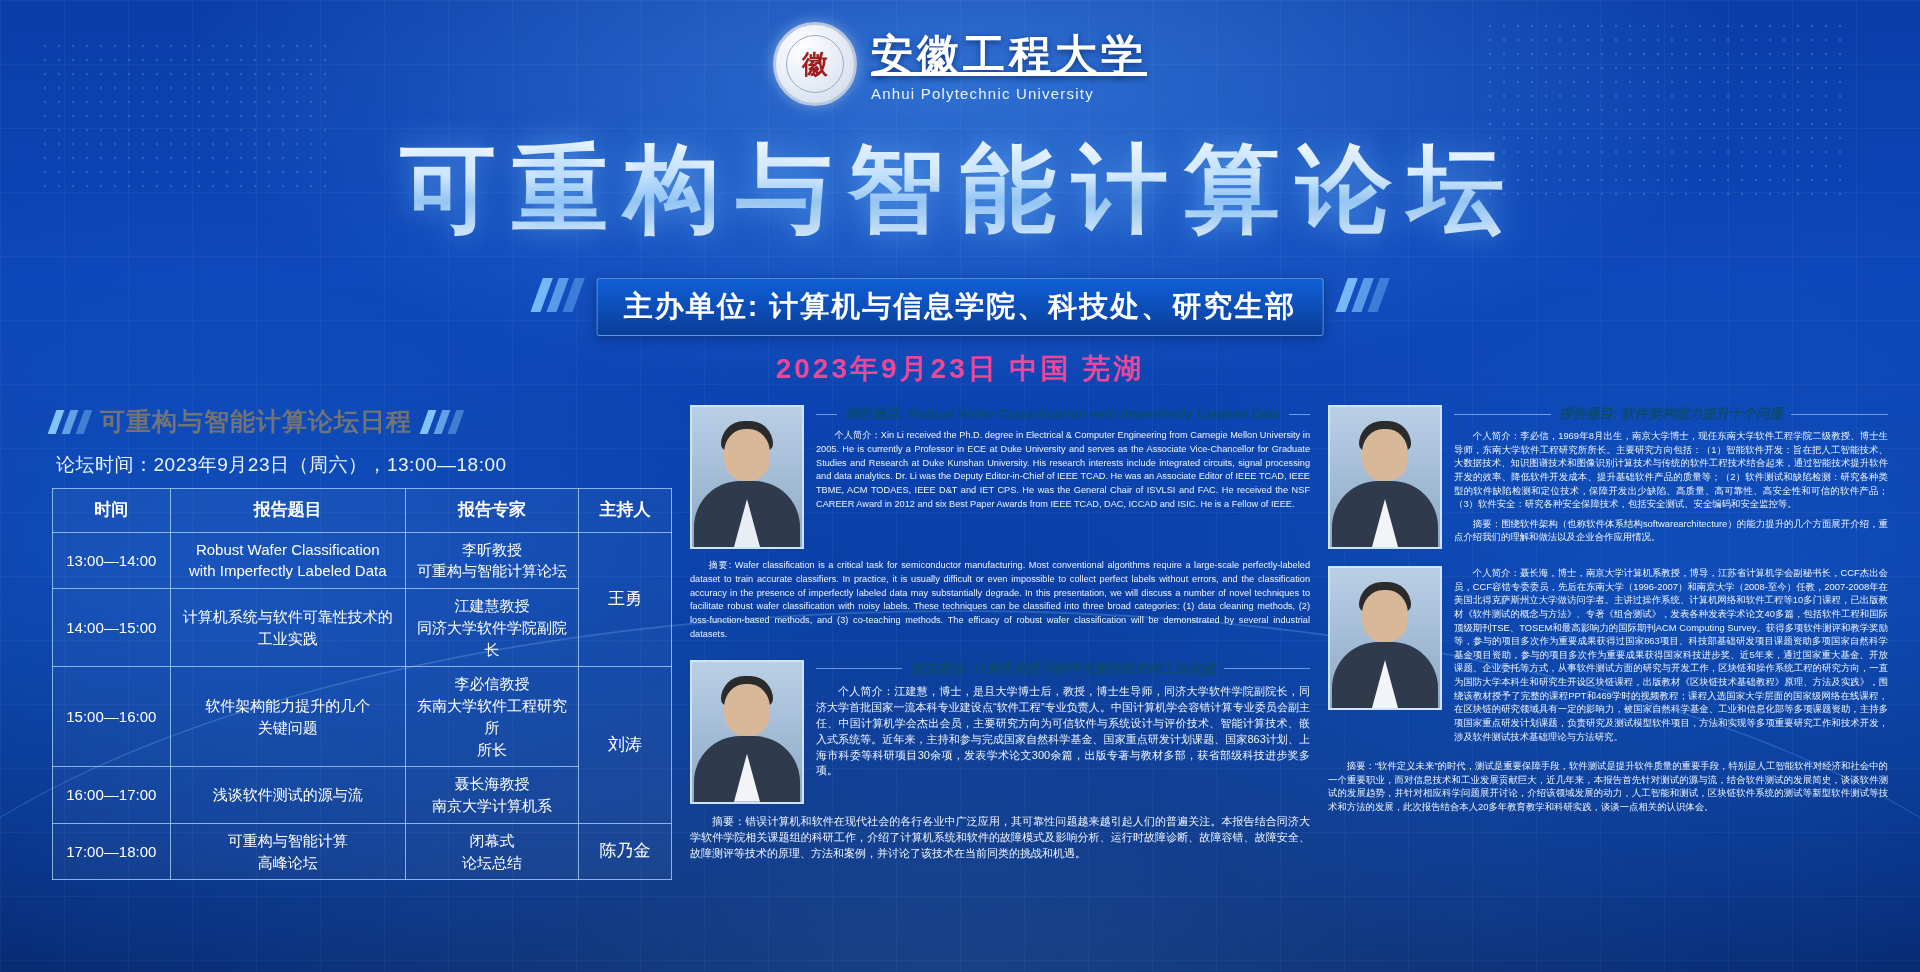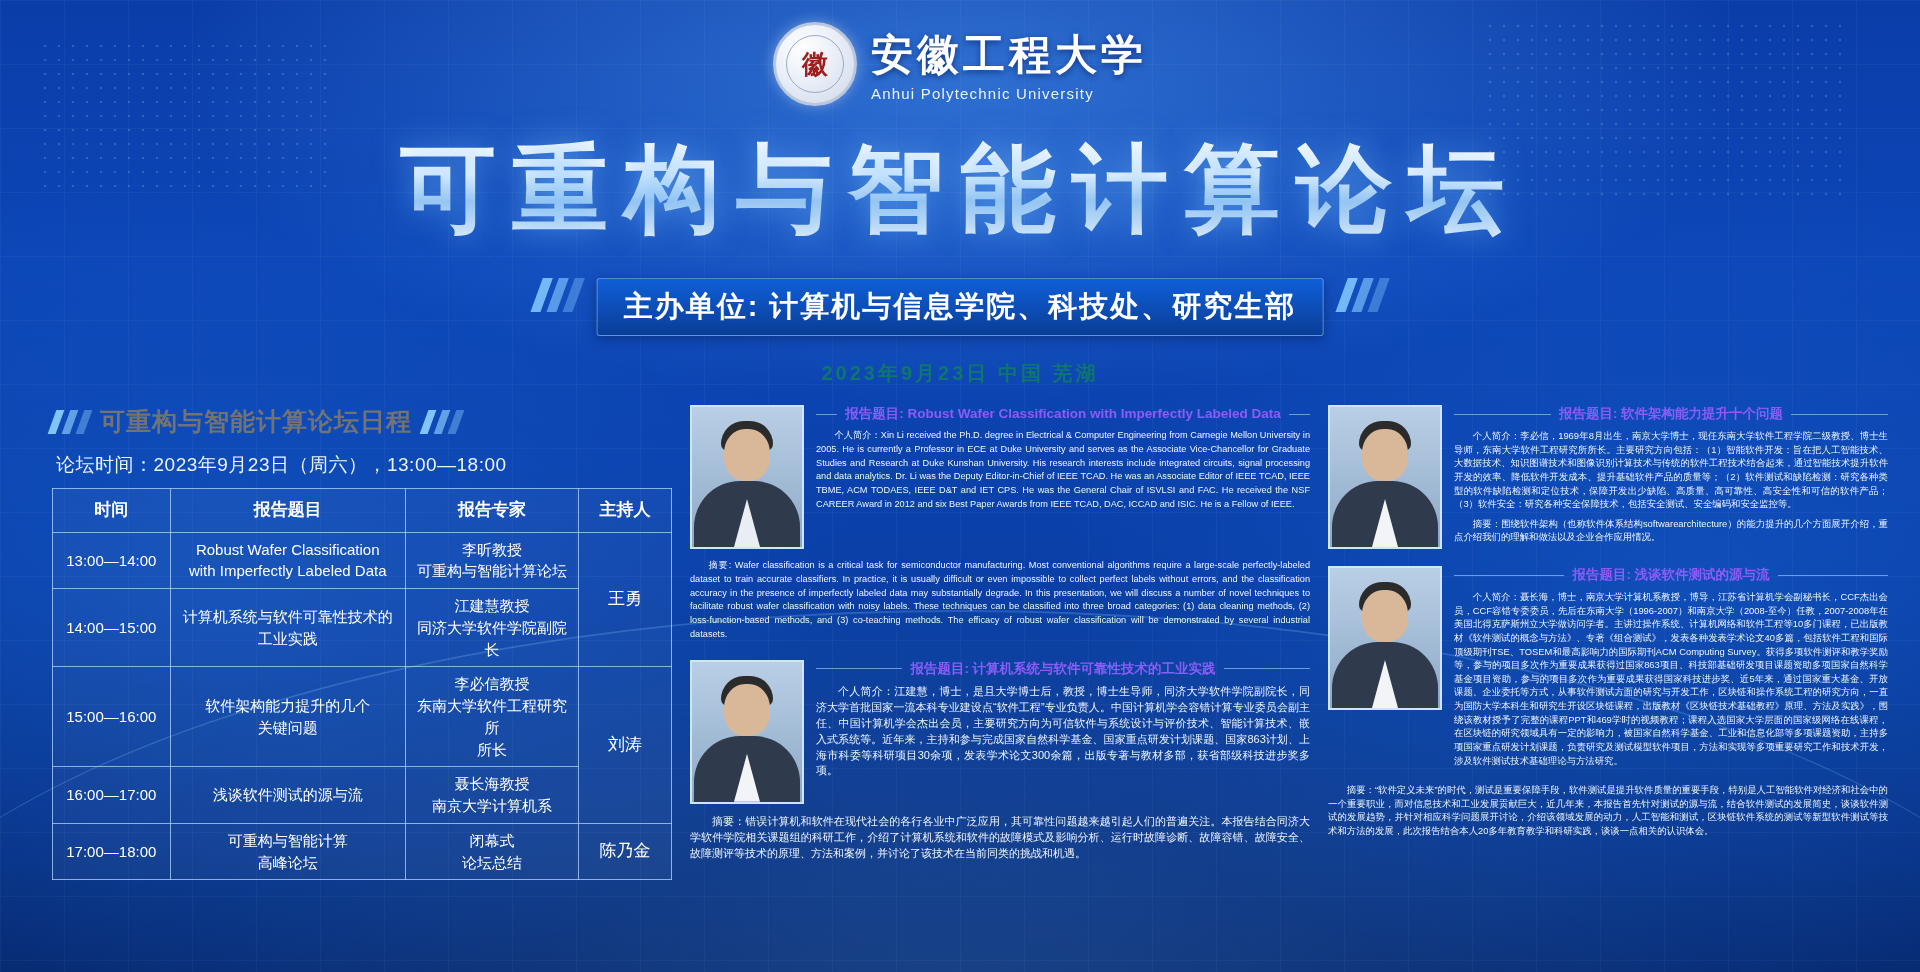--- a/index.html
+++ b/index.html
@@ -34,40 +34,40 @@
   .logo-badge{width:78px;height:78px;border-radius:50%;
     background:radial-gradient(circle at 35% 30%,#fff 0%,#e9eef7 45%,#cfd9ea 100%);
     border:3px solid #b9c7de;display:flex;align-items:center;justify-content:center;
     box-shadow:0 0 14px rgba(255,255,255,.35);}
   .logo-badge .inner{width:56px;height:56px;border-radius:50%;
     border:1.5px solid #9aabc6;display:flex;align-items:center;justify-content:center;
     font-size:9px;color:#8c1b1b;font-weight:bold;position:relative;}
   .logo-badge .inner .mark{font-size:26px;color:#a01d1d;line-height:1;}
   .logo-text{display:flex;flex-direction:column;align-items:flex-start;}
   .logo-cn{font-size:42px;font-weight:bold;letter-spacing:4px;color:#fff;
-    text-shadow:0 2px 6px rgba(0,20,80,.6);}
+    text-shadow:0 2px 6px rgba(0,20,80,.6);text-decoration:underline;}
   .logo-en{font-size:15px;letter-spacing:1.2px;color:#eaf2ff;margin-top:2px;}
 
   .main-title{position:absolute;top:126px;left:0;width:100%;text-align:center;
     font-size:96px;font-weight:bold;letter-spacing:16px;
     background:linear-gradient(180deg,#ffffff 0%,#eaf4ff 38%,#9fc8ef 58%,#ffffff 100%);
     -webkit-background-clip:text;background-clip:text;color:transparent;
     text-shadow:0 0 30px rgba(120,190,255,.55);}
 
   .sub-bar{position:absolute;top:278px;left:50%;transform:translateX(-50%);
     display:flex;align-items:flex-start;gap:18px;}
   .slashes{display:flex;gap:6px;}
   .slashes i{display:block;width:10px;height:34px;background:#7fc4ff;transform:skewX(-20deg);opacity:.9;}
   .slashes i:nth-child(2){opacity:.65}.slashes i:nth-child(3){opacity:.4}
   .sub-text{background:linear-gradient(180deg,#0f5fd8,#0a3d97);
     border:1px solid rgba(160,210,255,.5);padding:8px 26px;border-radius:3px;
     font-size:29px;font-weight:bold;letter-spacing:2px;color:#fff;
     box-shadow:0 3px 12px rgba(0,30,90,.5);}
-  .date-line{position:absolute;top:360px;left:0;width:100%;text-align:center;
-    font-size:20px;font-weight:bold;letter-spacing:3px;color:#0f766e;}
+  .date-line{position:absolute;top:350px;left:0;width:100%;text-align:center;
+    font-size:28px;font-weight:bold;letter-spacing:3px;color:#ec4899;}
 
   
   .content{position:absolute;top:405px;left:0;width:100%;height:520px;
     display:flex;gap:18px;padding:0 52px;box-sizing:border-box;}
   .col-left{width:620px;flex:none;}
   .col-mid{width:620px;flex:none;}
   .col-right{width:560px;flex:none;}
 
   .sec-head{display:flex;align-items:center;gap:12px;margin-bottom:14px;}
   .sec-head .slashes i{height:24px;width:8px;background:#8fd0ff;}
@@ -94,21 +94,21 @@
   .photo .hair{position:absolute;left:50%;top:14px;transform:translateX(-50%);
     width:52px;height:30px;border-radius:26px 26px 8px 8px;background:#2b2b2b;}
   .photo .body{position:absolute;left:50%;bottom:0;transform:translateX(-50%);
     width:106px;height:66px;border-radius:46px 46px 0 0;background:#2f3a4d;}
   .photo .shirt{position:absolute;left:50%;bottom:0;transform:translateX(-50%);
     width:26px;height:48px;background:#f2f4f8;clip-path:polygon(50% 0,100% 100%,0 100%);}
   .photo.tie .shirt{background:#e9edf4}
   .card-body{flex:1;min-width:0;}
   .topic-bar{display:flex;align-items:center;gap:8px;margin-bottom:6px;}
   .topic-bar .ln{flex:1;height:1px;background:rgba(170,215,255,.6);}
-  .topic-pill{font-size:13.5px;font-weight:bold;color:#8b5cf6;white-space:nowrap;}
+  .topic-pill{font-size:13.5px;font-weight:bold;color:#0c4a6e;white-space:nowrap;font-style:italic;}
   .para{font-size:11px;line-height:1.45;color:#eef5ff;text-align:justify;margin:0 0 6px 0;
     text-indent:2em;}
   .para.en{font-size:9.2px;line-height:1.5;}
   .col-right .para{font-size:9.4px;}
 </style>
 </head>
 <body>
 
 <div class="bg-grid" data-interactable="false"></div>
 <div class="bg-arc" data-interactable="false"></div>
@@ -295,24 +295,19 @@
     </div>
 
     <div class="card" style="margin-top:10px" data-interactable="false">
       <div class="photo" data-interactable="false">
         <div class="body"></div>
           <div class="hair"></div>
           <div class="head"></div>
           <div class="shirt"></div>
       </div>
       <div class="card-body">
-        <div class="topic-bar" data-interactable="false">
-          <span class="ln"></span>
-          <span class="topic-pill" data-interactable="false">报告题目: 浅谈软件测试的源与流</span>
-          <span class="ln"></span>
-        </div>
         <p class="para" data-interactable="false">个人简介：聂长海，博士，南京大学计算机系教授，博导，江苏省计算机学会副秘书长，CCF杰出会员，CCF容错专委委员，先后在东南大学（1996-2007）和南京大学（2008-至今）任教，2007-2008年在美国北得克萨斯州立大学做访问学者。主讲过操作系统、计算机网络和软件工程等10多门课程，已出版教材《软件测试的概念与方法》、专著《组合测试》，发表各种发表学术论文40多篇，包括软件工程和国际顶级期刊TSE、TOSEM和最高影响力的国际期刊ACM Computing Survey。获得多项软件测评和教学奖励等，参与的项目多次作为重要成果获得过国家863项目、科技部基础研发项目课题资助多项国家自然科学基金项目资助，参与的项目多次作为重要成果获得国家科技进步奖、近5年来，通过国家重大基金、开放课题、企业委托等方式，从事软件测试方面的研究与开发工作，区块链和操作系统工程的研究方向，一直为国防大学本科生和研究生开设区块链课程，出版教材《区块链技术基础教程》原理、方法及实践》，围绕该教材授予了完整的课程PPT和469学时的视频教程；课程入选国家大学层面的国家级网络在线课程，在区块链的研究领域具有一定的影响力，被国家自然科学基金、工业和信息化部等多项课题资助，主持多项国家重点研发计划课题，负责研究及测试模型软件项目，方法和实现等多项重要研究工作和技术开发，涉及软件测试技术基础理论与方法研究。</p>
       </div>
     </div>
     <p class="para" style="margin-top:-6px" data-interactable="false">摘要：“软件定义未来”的时代，测试是重要保障手段，软件测试是提升软件质量的重要手段，特别是人工智能软件对经济和社会中的一个重要职业，而对信息技术和工业发展贡献巨大，近几年来，本报告首先针对测试的源与流，结合软件测试的发展简史，谈谈软件测试的发展趋势，并针对相应科学问题展开讨论，介绍该领域发展的动力，人工智能和测试，区块链软件系统的测试等新型软件测试等技术和方法的发展，此次报告结合本人20多年教育教学和科研实践，谈谈一点相关的认识体会。</p>
   </div>
 
 </div>
 
 </body></html>

